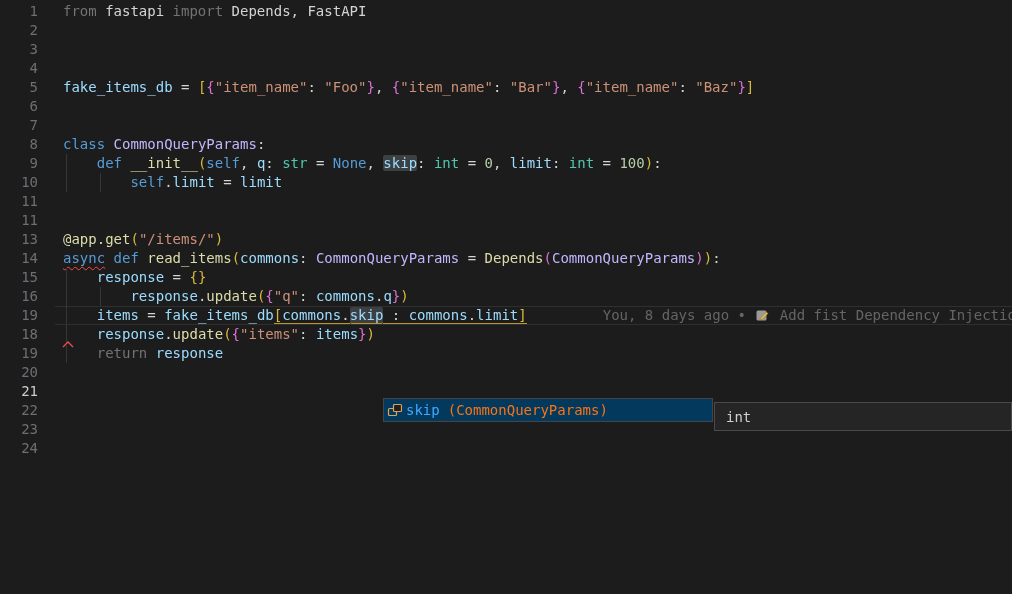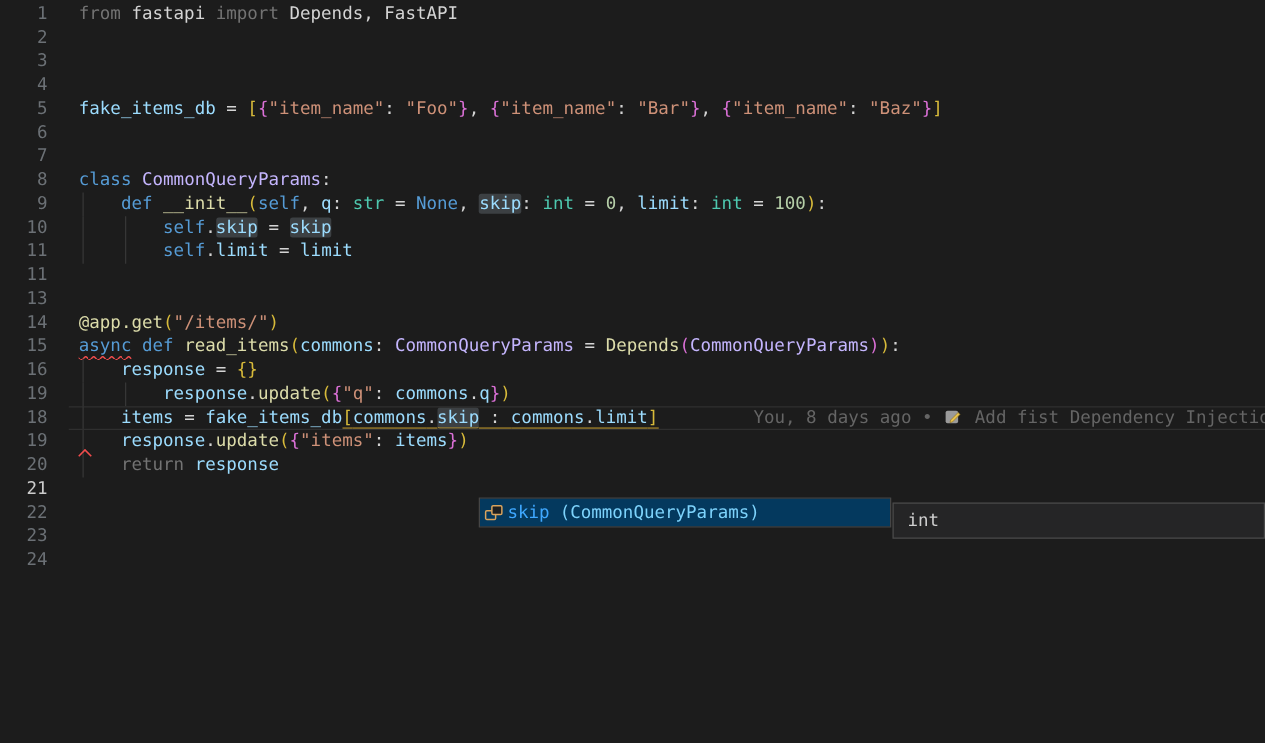--- a/index.html
+++ b/index.html
@@ -34,21 +34,21 @@
   .ul{border-bottom:1px solid #BE962B;padding-bottom:0px;}
   .sq{text-decoration:underline;text-decoration-style:wavy;text-decoration-color:#F14C4C;text-decoration-thickness:1px;text-underline-offset:3px;text-decoration-skip-ink:none;}
   .blame{color:#656565;margin-left:76px;}
   .blame svg{vertical-align:-2px;margin:0 2px;}
   .err-caret{position:absolute;left:7px;top:9px;}
   
   .suggest{position:absolute;left:383px;top:398px;width:330px;height:24px;background:#1F1F1F;border:1px solid #454545;box-sizing:border-box;z-index:6;}
   .suggest-row{display:flex;align-items:center;height:100%;background:#04395E;padding-left:3px;}
   .suggest-row svg{flex:0 0 auto;margin-right:3px;}
   .suggest-label{color:#3FA8FF;white-space:pre;}
-  .suggest-detail{color:#7dd3fc;white-space:pre;margin-left:8px;}
+  .suggest-detail{color:#f97316;white-space:pre;margin-left:8px;}
   .docs{position:absolute;left:714px;top:402px;width:298px;height:29px;background:#252526;border:1px solid #4A4A4A;box-sizing:border-box;display:flex;align-items:center;padding-left:11px;color:#CFCFCF;z-index:5;}
 </style>
 </head>
 <body>
 
 <div class="editor">
   <div class="gutter">
       <div class="gnum">1</div>
       <div class="gnum">2</div>
       <div class="gnum">3</div>
@@ -77,21 +77,20 @@
   <div class="code-area">
       <div class="line"><span style="padding-left: 8px;"><span class="kw">from</span><span class="fg"> fastapi </span><span class="kw">import</span><span class="fg"> Depends, FastAPI</span></span></div>
       <div class="line"><span style="padding-left: 8px;"></span></div>
       <div class="line"><span style="padding-left: 8px;"></span></div>
       <div class="line"><span style="padding-left: 8px;"></span></div>
       <div class="line"><span style="padding-left: 8px;"><span class="v">fake_items_db</span><span class="fg"> = </span><span class="b1">[</span><span class="b2">{</span><span class="st">"item_name"</span><span class="fg">: </span><span class="st">"Foo"</span><span class="b2">}</span><span class="fg">, </span><span class="b2">{</span><span class="st">"item_name"</span><span class="fg">: </span><span class="st">"Bar"</span><span class="b2">}</span><span class="fg">, </span><span class="b2">{</span><span class="st">"item_name"</span><span class="fg">: </span><span class="st">"Baz"</span><span class="b2">}</span><span class="b1">]</span></span></div>
       <div class="line"><span style="padding-left: 8px;"></span></div>
       <div class="line"><span style="padding-left: 8px;"></span></div>
       <div class="line"><span style="padding-left: 8px;"><span class="kb">class</span><span class="fg"> </span><span class="cl">CommonQueryParams</span><span class="fg">:</span></span></div>
       <div class="line"><span class="guide" style="left: 11px;"></span><span style="padding-left: 8px;"><span class="fg">    </span><span class="kb">def</span><span class="fn"> __init__</span><span class="b1">(</span><span class="kb">self</span><span class="fg">, </span><span class="v">q</span><span class="fg">: </span><span class="ty">str</span><span class="fg"> = </span><span class="kb">None</span><span class="fg">, </span><span class="v hl">skip</span><span class="fg">: </span><span class="ty">int</span><span class="fg"> = </span><span class="nu">0</span><span class="fg">, </span><span class="v">limit</span><span class="fg">: </span><span class="ty">int</span><span class="fg"> = </span><span class="nu">100</span><span class="b1">)</span><span class="fg">:</span></span></div>
-      <div class="line"><span class="guide" style="left: 11px;"></span><span class="guide" style="left: 44.712px;"></span><span style="padding-left: 8px;"><span class="fg">        </span><span class="kb">self</span><span class="fg">.</span><span class="v hl">skip</span><span class="fg"> = </span><span class="v hl">skip</span></span></div>
       <div class="line"><span class="guide" style="left: 11px;"></span><span class="guide" style="left: 44.712px;"></span><span style="padding-left: 8px;"><span class="fg">        </span><span class="kb">self</span><span class="fg">.</span><span class="v">limit</span><span class="fg"> = </span><span class="v">limit</span></span></div>
       <div class="line"><span style="padding-left: 8px;"></span></div>
       <div class="line"><span style="padding-left: 8px;"></span></div>
       <div class="line"><span style="padding-left: 8px;"><span class="fn">@app.get</span><span class="b1">(</span><span class="st">"/items/"</span><span class="b1">)</span></span></div>
       <div class="line"><span style="padding-left: 8px;"><span class="kb sq">async</span><span class="fg"> </span><span class="kb">def</span><span class="fg"> </span><span class="fn">read_items</span><span class="b1">(</span><span class="v">commons</span><span class="fg">: </span><span class="cl">CommonQueryParams</span><span class="fg"> = </span><span class="fn">Depends</span><span class="b2">(</span><span class="cl">CommonQueryParams</span><span class="b2">)</span><span class="b1">)</span><span class="fg">:</span></span></div>
       <div class="line"><span class="guide" style="left: 11px;"></span><span style="padding-left: 8px;"><span class="fg">    </span><span class="v">response</span><span class="fg"> = </span><span class="b1">{}</span></span></div>
       <div class="line"><span class="guide" style="left: 11px;"></span><span class="guide" style="left: 44.712px;"></span><span style="padding-left: 8px;"><span class="fg">        </span><span class="v">response</span><span class="fg">.</span><span class="fn">update</span><span class="b1">(</span><span class="b2">{</span><span class="st">"q"</span><span class="fg">: </span><span class="v">commons</span><span class="fg">.</span><span class="v">q</span><span class="b2">}</span><span class="b1">)</span></span></div>
       <div class="line active"><span class="guide" style="left: 11px;"></span><span style="padding-left: 8px;"><span class="fg">    </span><span class="v">items</span><span class="fg"> = </span><span class="v">fake_items_db</span><span class="b1 ul">[</span><span class="v ul">commons</span><span class="fg ul">.</span><span class="v hl ul">skip</span><span class="fg ul"> : </span><span class="v ul">commons</span><span class="fg ul">.</span><span class="v ul">limit</span><span class="b1 ul">]</span></span><span class="blame">You, 8 days ago • <span><svg width="13" height="13" viewBox="0 0 13 13">
               <rect x="0.5" y="1.5" width="10" height="10" rx="1.5" fill="#9A9A9A"></rect>
               <path d="M4.5 9 L10.5 3 L12 4.5 L6 10.5 L4 11 Z" fill="#E6C14C" stroke="#8A6D1F" stroke-width="0.5"></path>

